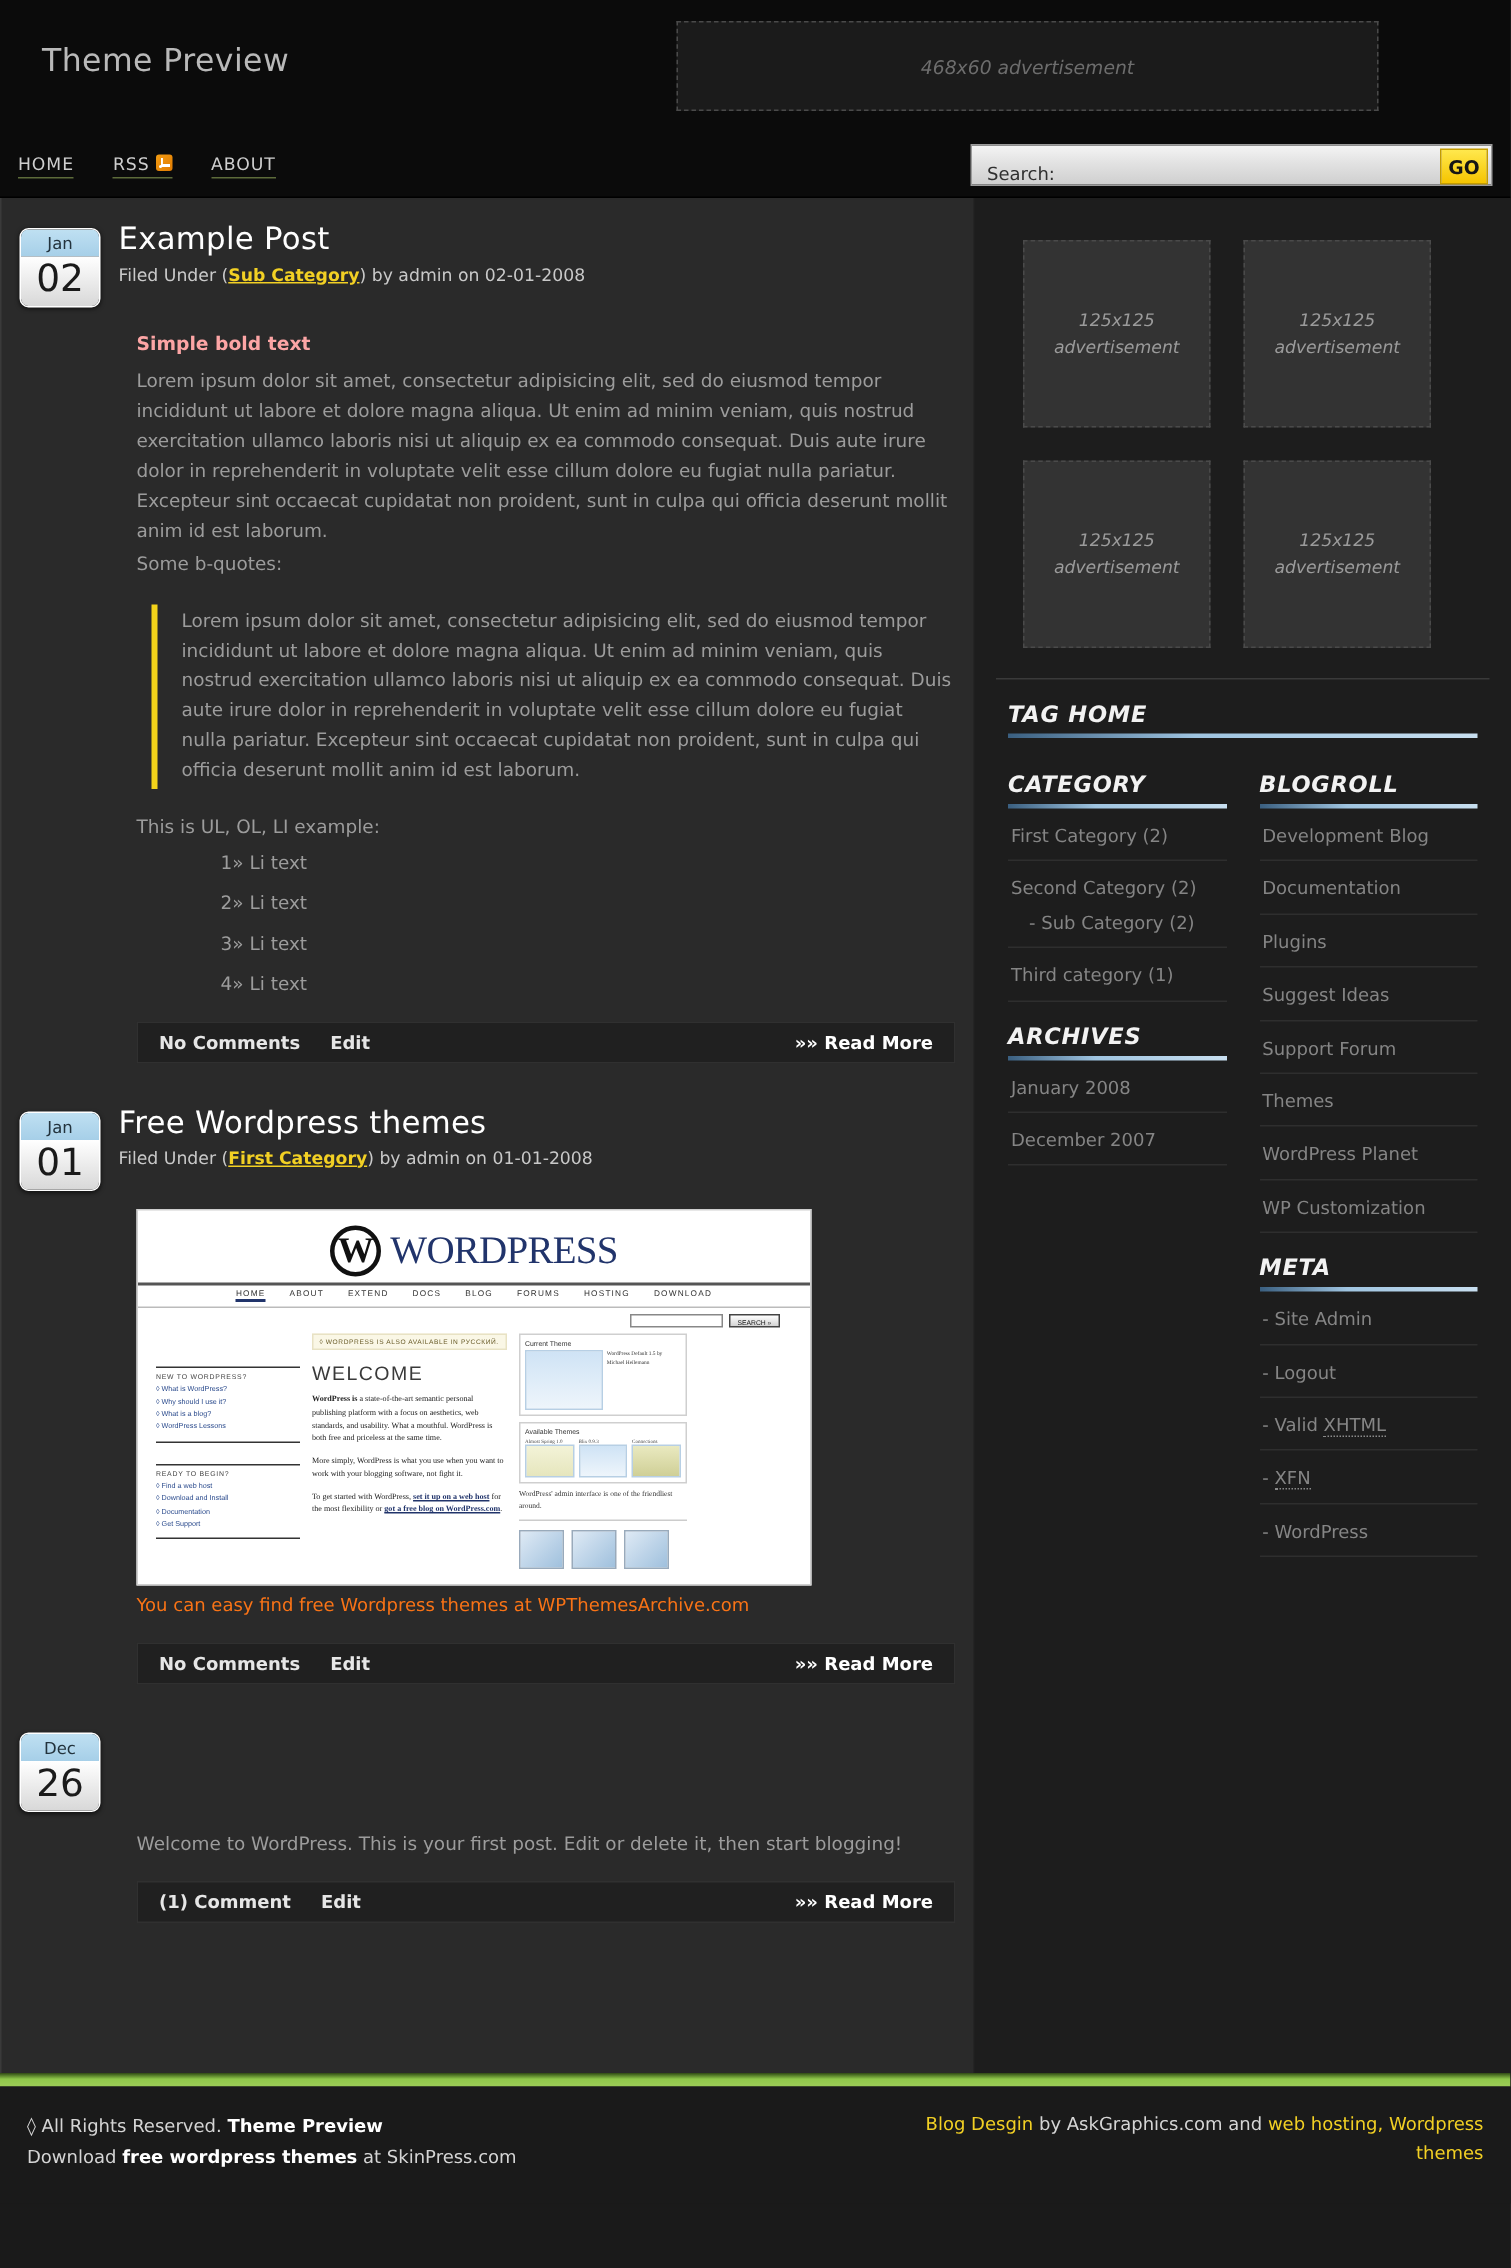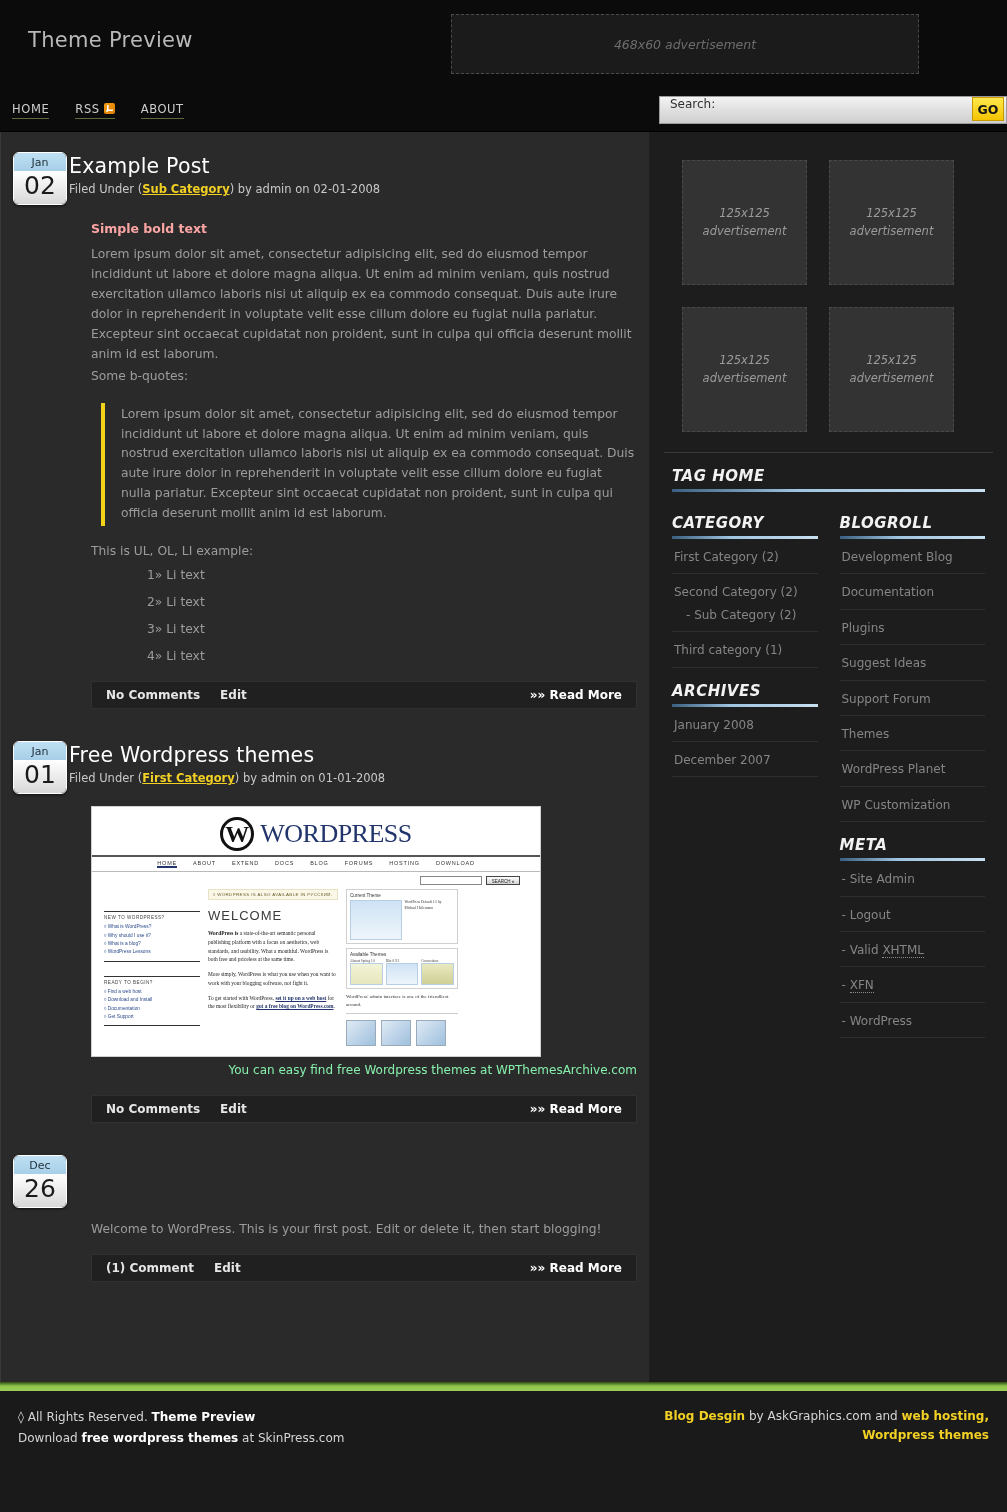--- a/index.html
+++ b/index.html
@@ -78,25 +78,25 @@
     content:""; position:absolute; left:2px; bottom:2px;
     width:6px; height:6px;
     border:1.6px solid #fff; border-radius:0 0 0 0;
     border-top:none; border-right:none;
     transform: none;
     border-left:1.6px solid transparent; border-bottom:1.6px solid transparent;
     box-shadow: inset 4px -4px 0 -2.4px #fff;
   }
   .search-wrap {
     position: absolute;
-    right: 0; top: 8px;
+    right: 12px; top: 8px;
     width: 348px; height: 28px;
     background: linear-gradient(180deg,#f4f4f4 0%,#e2e2e2 45%,#cfcfcf 100%);
     border: 1px solid #9b9b9b;
-    display: flex; align-items: flex-start;
+    display: flex; align-items: flex-end;
   }
   .search-input {
     flex: 1;
     border: none; outline: none; background: transparent;
     font-family: "DejaVu Sans", sans-serif;
     font-size: 12px;
     color: #303030;
     padding-left: 10px;
   }
   .go-btn {
@@ -121,21 +121,21 @@
     border-right: 1px solid #1f1f1f;
   }
   .sidebar {
     width: 357px;
     background: #1d1d1d;
     padding: 18px 8px 40px 8px;
   }
 
   
   .post { position: relative; margin-bottom: 22px; }
-  .post-head { display: flex; align-items: center; gap: 2px; }
+  .post-head { display: flex; align-items: flex-start; gap: 12px; }
   .datebox {
     width: 54px;
     border-radius: 6px;
     border: 1px solid #ffffff;
     overflow: hidden;
     flex: 0 0 auto;
     margin-top: 10px;
     box-shadow: 0 1px 3px rgba(0,0,0,.6);
   }
   .datebox .m {
@@ -215,22 +215,21 @@
 
   .post-image {
     margin: 12px 0 0 78px;
     width: 450px;
     background: #ffffff;
     border: 1px solid #cfcfcf;
   }
   .caption {
     margin: 6px 0 0 78px;
     font-size: 12px;
-    color: #86efac;
-    text-align: right;
+    color: #f97316;
   }
   .simple-body { padding: 14px 2px 0 78px; font-size: 12.3px; color: #9c9c9c; }
 
   
   .wp-shot { font-family: "Liberation Serif", serif; color: #222; }
   .wp-top { padding: 8px 0 0 0; }
   .wp-logo-row { display: flex; align-items: center; justify-content: center; gap: 6px; padding: 2px 0 4px 0; }
   .wp-circle {
     width: 34px; height: 34px; border-radius: 50%;
     background: #fff; border: 3px solid #111;
@@ -320,21 +319,21 @@
   .green-bar { height: 9px; background: linear-gradient(180deg,#2f4a14,#8fc74a 45%,#9ccb57); }
   .footer {
     background: #1a1a1a;
     padding: 16px 18px 20px 18px;
     display: flex; align-items: flex-start;
     min-height: 66px;
   }
   .foot-left { font-size: 12px; color: #d5d5d5; line-height: 1.75; }
   .foot-left b { color: #ffffff; }
   .foot-right { margin-left: auto; text-align: right; width: 380px; font-size: 12px; color: #d5d5d5; line-height: 1.55; }
-  .foot-right .y { color: #f2d024; font-weight: bold; }
+  .foot-right .y { color: #f2d024; font-weight: normal; }
 </style>
 </head>
 <body>
 
 <div class="header">
   <div class="site-title">Theme Preview</div>
   <div class="ad468">
     <span>468x60 advertisement</span>
   </div>
 </div>

